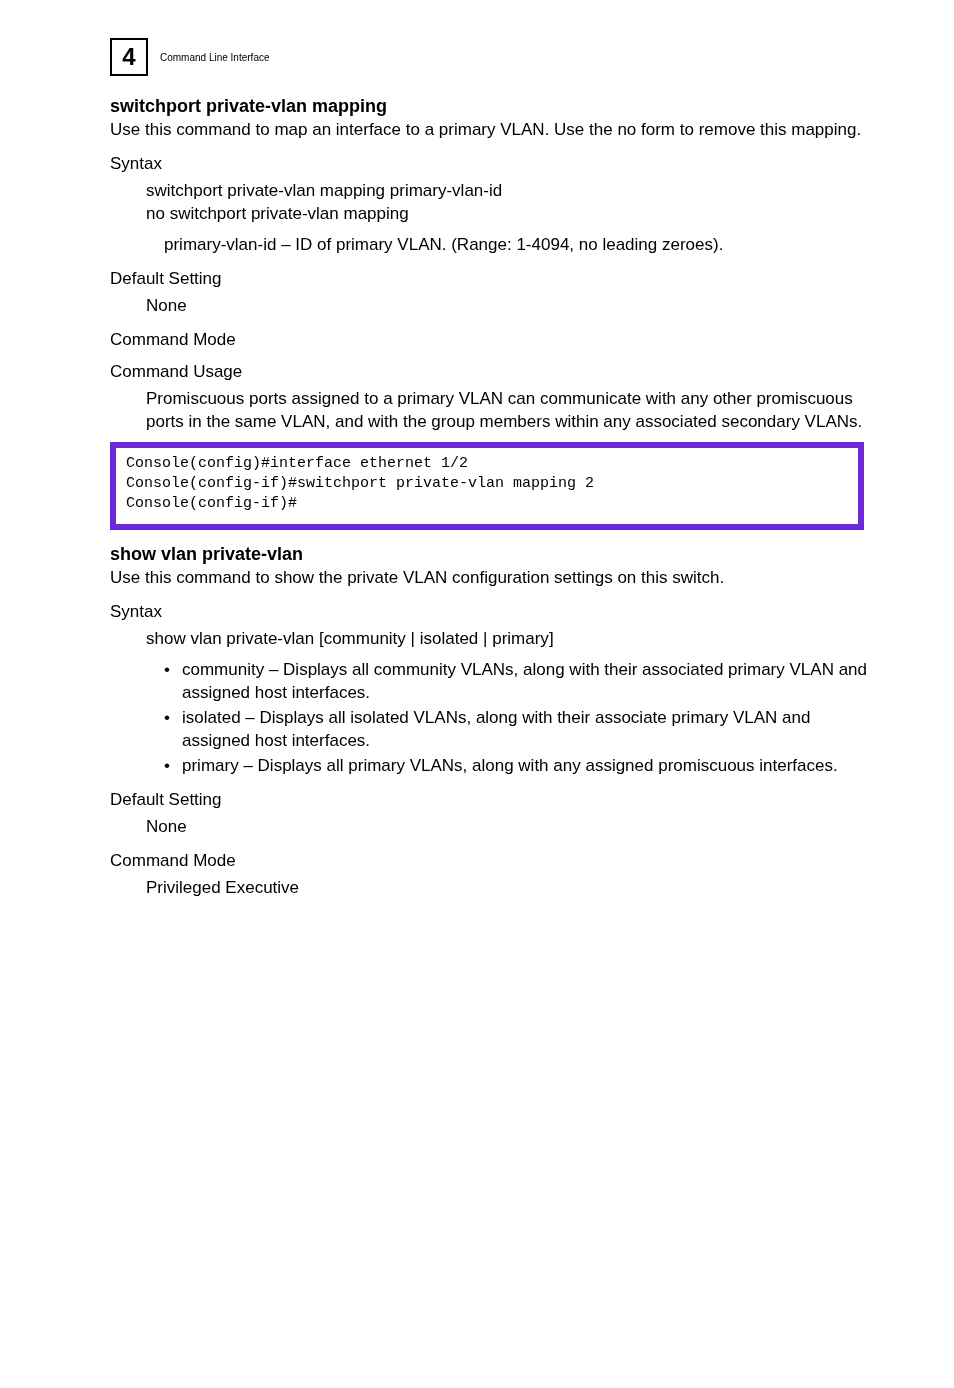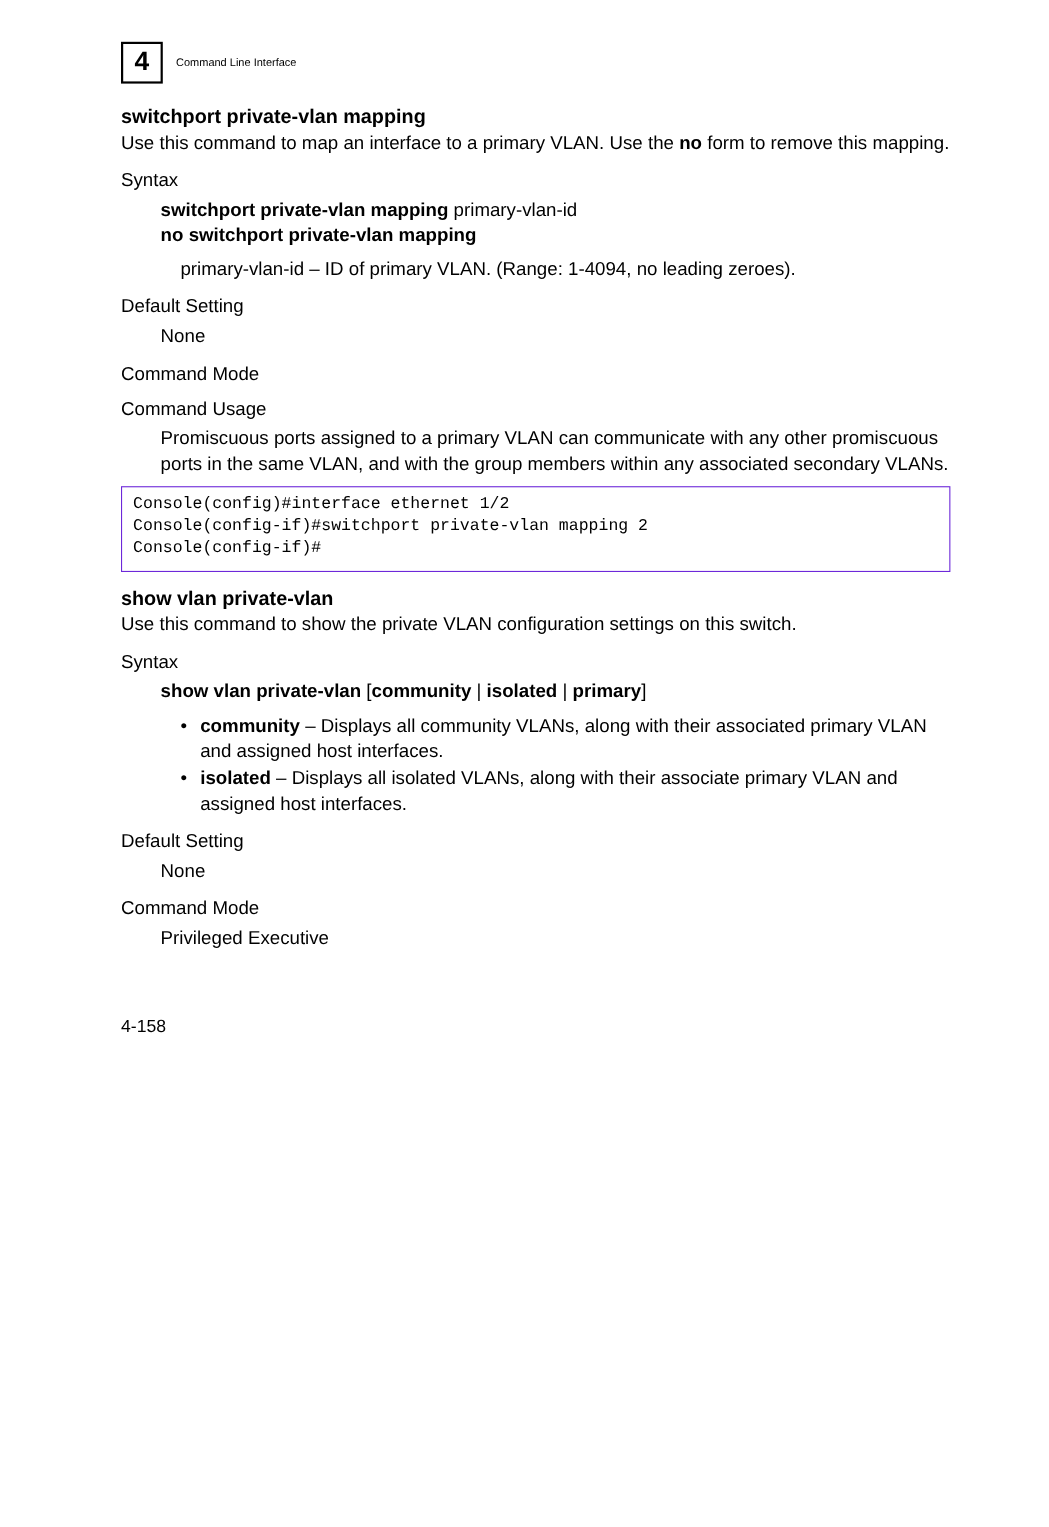--- a/index.html
+++ b/index.html
@@ -50,26 +50,26 @@
     margin-top: 12px;
     margin-bottom: 6px;
   }
   .indent {
     margin-left: 36px;
   }
   .indent2 {
     margin-left: 54px;
   }
   .bold {
-    font-weight: bold;
+    font-weight: normal;
   }
   .italic {
   }
   .codebox {
-    border: 1px solid #6d28d9;
+    border: 6px solid #6d28d9;
     padding: 6px 10px 10px 10px;
     margin: 6px 10px 14px 0;
     font-family: "Courier New", monospace;
     font-size: 15px;
     line-height: 1.35;
     white-space: pre;
   }
   ul.bullets {
     list-style: none;
     padding: 0;
@@ -137,23 +137,25 @@
     <span class="bold">show vlan private-vlan</span><span> [</span><span class="bold">community</span><span> | </span><span class="bold">isolated</span><span> | </span><span class="bold">primary</span><span>]</span>
   </div>
 
   <ul class="bullets">
     <li>
       <span class="bold">community</span><span> – Displays all community VLANs, along with their associated primary VLAN and assigned host interfaces.</span>
     </li>
     <li>
       <span class="bold">isolated</span><span> – Displays all isolated VLANs, along with their associate primary VLAN and assigned host interfaces.</span>
     </li>
+    <li>
+      <span class="bold">primary</span><span> – Displays all primary VLANs, along with any assigned promiscuous interfaces.</span>
+    </li>
   </ul>
 
   <div class="h2">Default Setting</div>
   <div class="indent para">None</div>
 
   <div class="h2">Command Mode</div>
   <div class="indent para">Privileged Executive</div>
 
-  <div class="pagenum">4-158</div>
 
 </div>
 
 </body></html>

